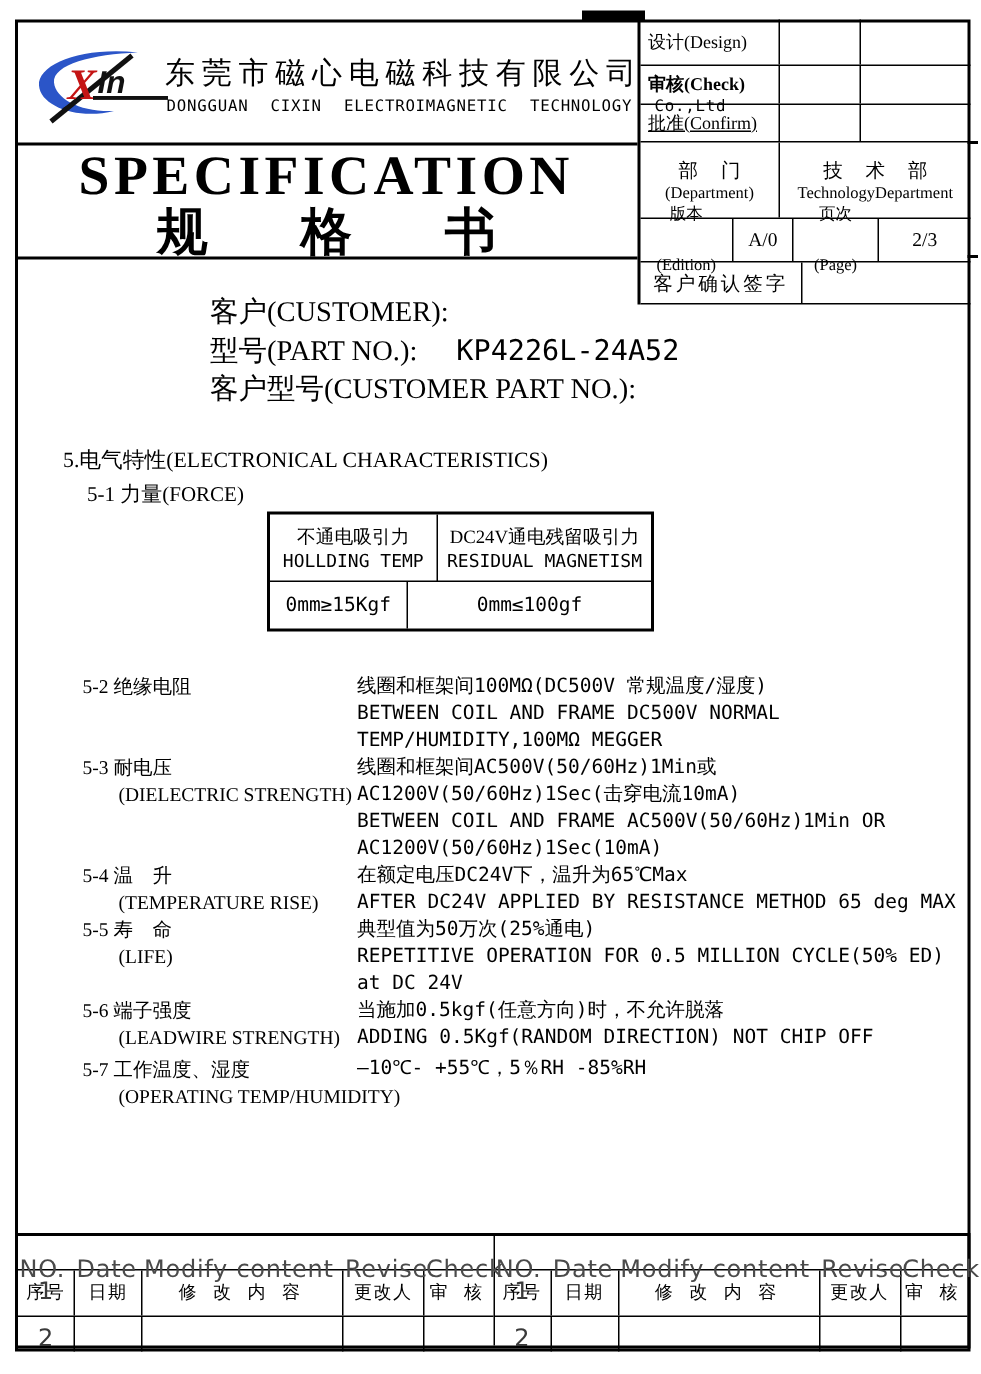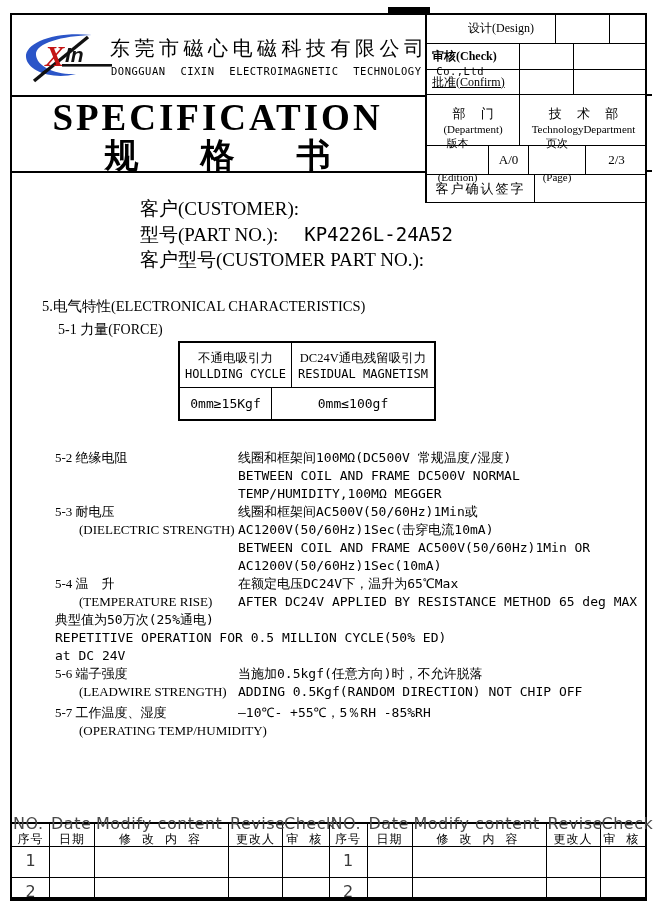--- a/index.html
+++ b/index.html
@@ -63,21 +63,21 @@
   .spec-label{width:183px;flex:none;}
   .spec-name-en{padding-left:24px;white-space:nowrap;}
   .spec-desc{white-space:pre-line;flex:1;}
   .gap-top{margin-top:3px;}
 
   
   .footer{left:10px;top:822px;width:637px;height:77px;display:flex;box-sizing:border-box;border:2px solid #000;}
   .fhalf{width:50%;box-sizing:border-box;display:flex;flex-direction:column;}
   .fhalf.second{border-left:1.5px solid #000;}
   .frow2{display:flex;box-sizing:border-box;flex:none;}
-  .fh-row{height:23px;border-bottom:1.5px solid #000;}
+  .fh-row{height:23px;border-bottom:1.5px solid #000;align-items:flex-end;}
   .fr1{height:31px;border-bottom:1.5px solid #000;}
   .fr2{flex:1;}
   .fcol{box-sizing:border-box;border-right:1px solid #000;position:relative;overflow:visible;}
   .fcol:last-child{border-right:none;}
   .w-no{width:38px;}.w-date{width:45px;}.w-mod{width:134px;}.w-rev{width:54px;}.w-chk{flex:1;}
   .fen{position:absolute;top:-10px;left:1px;font-family:"DejaVu Sans","Liberation Sans",sans-serif;
        font-size:16px;color:#4a4a4a;white-space:nowrap;z-index:3;letter-spacing:.5px;}
   .fcn{position:absolute;top:7px;left:0;right:0;text-align:center;font-size:12px;letter-spacing:1px;white-space:nowrap;}
   .fcn.wide{letter-spacing:4px;}
   .rownum{font-family:"DejaVu Sans","Liberation Sans",sans-serif;font-size:16px;color:#3a3a3a;text-align:center;padding-top:4px;}
@@ -102,21 +102,21 @@
   <div class="company-cn">东莞市磁心电磁科技有限公司</div>
   <div class="company-en">DONGGUAN CIXIN ELECTROIMAGNETIC TECHNOLOGY Co.,Ltd</div>
 </div>
 
 <div class="abs title-block">
   <div class="title-en">SPECIFICATION</div>
   <div class="title-cn">规格书</div>
 </div>
 
 <div class="abs appr">
-  <div class="row" style="height:31px;padding-left:36px;">
+  <div class="row" style="height:31px;">
     <div class="cell lab" style="width:93px;">设计(Design)</div>
     <div class="cell" style="width:54px;"></div>
     <div class="cell" style="flex:1;"></div>
   </div>
   <div class="row" style="height:26px;font-weight:bold;">
     <div class="cell lab" style="width:93px;">审核(Check)</div>
     <div class="cell" style="width:54px;"></div>
     <div class="cell" style="flex:1;"></div>
   </div>
   <div class="row" style="height:25px;">
@@ -158,21 +158,21 @@
   <div>客户型号(CUSTOMER PART NO.):</div>
 </div>
 
 <div class="abs s5-head">5.电气特性(ELECTRONICAL CHARACTERISTICS)</div>
 <div class="abs s5-sub">5-1 力量(FORCE)</div>
 
 <div class="abs force-table">
   <div class="frow hrow">
     <div class="fcell" style="width:112px;">
       <div class="f-cn">不通电吸引力</div>
-      <div class="f-en">HOLLDING CYCLE</div>
+      <div class="f-en">HOLLDING TEMP</div>
     </div>
     <div class="fcell" style="flex:1;">
       <div class="f-cn">DC24V通电残留吸引力</div>
       <div class="f-en">RESIDUAL MAGNETISM</div>
     </div>
   </div>
   <div class="frow vrow">
     <div class="fcell f-val" style="width:92px;">0mm≥15Kgf</div>
     <div class="fcell f-val" style="flex:1;">0mm≤100gf</div>
   </div>
@@ -199,20 +199,24 @@
   </div>
   <div class="spec-item">
     <div class="spec-label">
       <div><span>5-4</span> <span>温　升</span></div>
       <div class="spec-name-en">(TEMPERATURE RISE)</div>
     </div>
     <div class="spec-desc mono">在额定电压DC24V下，温升为65℃Max
 AFTER DC24V APPLIED BY RESISTANCE METHOD 65 deg MAX</div>
   </div>
   <div class="spec-item">
+    <div class="spec-label">
+      <div><span>5-5</span> <span>寿　命</span></div>
+      <div class="spec-name-en">(LIFE)</div>
+    </div>
     <div class="spec-desc mono">典型值为50万次(25%通电)
 REPETITIVE OPERATION FOR 0.5 MILLION CYCLE(50% ED)
 at DC 24V</div>
   </div>
   <div class="spec-item">
     <div class="spec-label">
       <div><span>5-6</span> <span>端子强度</span></div>
       <div class="spec-name-en">(LEADWIRE STRENGTH)</div>
     </div>
     <div class="spec-desc mono">当施加0.5kgf(任意方向)时，不允许脱落

